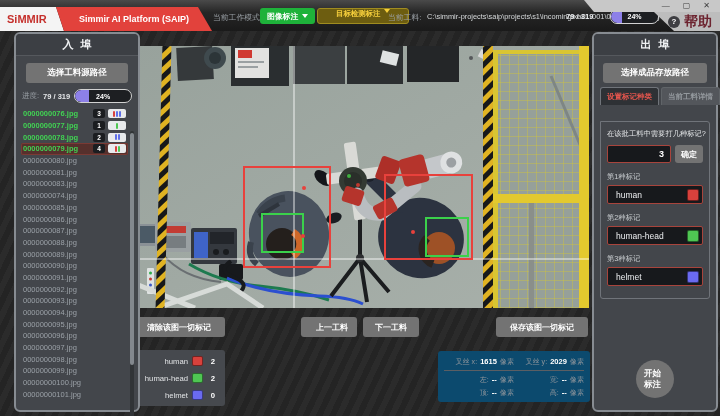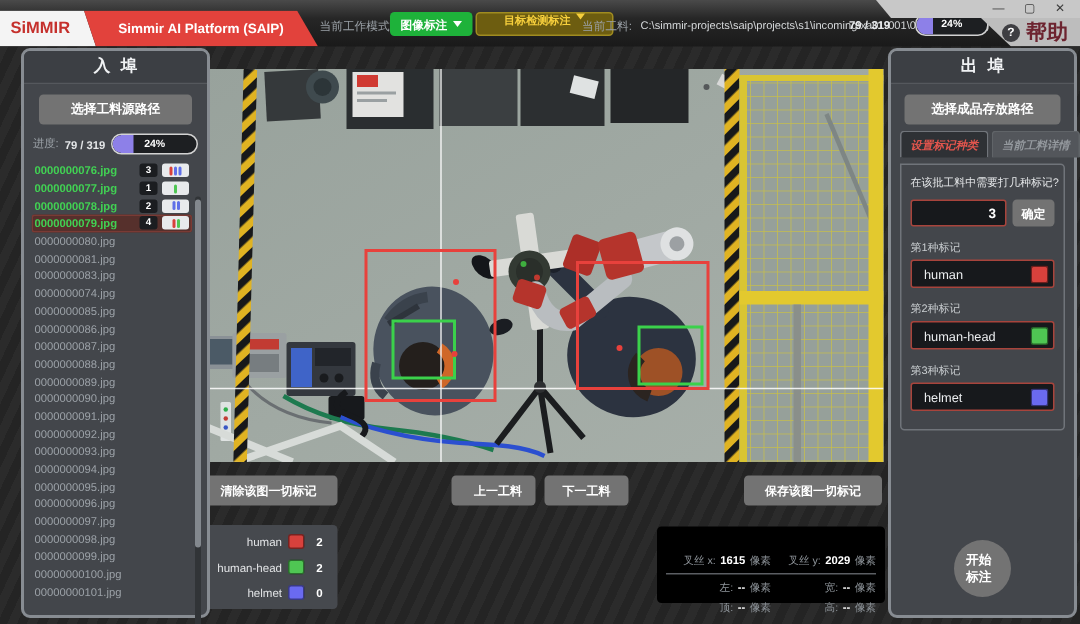--- a/index.html
+++ b/index.html
@@ -79,31 +79,31 @@
   #btn-prev{left:301px;width:56px;padding-left:12px;}
   #btn-next{left:363px;width:56px;}
   #btn-save{left:496px;width:92px;}
   #legend{position:absolute;left:131px;top:350px;width:94px;height:56px;background:#46494e;
     border-radius:3px;padding:5px 6px;box-sizing:border-box;display:flex;flex-direction:column;
     justify-content:space-between;z-index:15;}
   .legend-row{display:flex;align-items:center;gap:4px;height:12px;}
   .legend-label{flex:1;text-align:right;font-size:7.7px;color:#e2e4e6;white-space:nowrap;}
   .legend-swatch{width:11px;height:10px;border-radius:2px;border:1px solid rgba(0,0,0,.45);box-sizing:border-box;}
   .legend-count{width:12px;text-align:center;font-size:7.7px;color:#fff;font-weight:bold;}
-  #coords{position:absolute;left:438px;top:351px;width:152px;height:51px;background:#000000;
-    border-radius:3px;padding:16px 6px;box-sizing:border-box;z-index:15;}
+  #coords{position:absolute;left:438px;top:351px;width:152px;height:51px;background:#0c4a6e;
+    border-radius:3px;padding:4px 6px;box-sizing:border-box;z-index:15;}
   .coords-row{display:flex;height:13px;align-items:center;}
   .coord-field{flex:1;display:flex;align-items:center;justify-content:flex-end;gap:3px;}
   .coord-label{font-size:7.1px;color:#8f959b;white-space:nowrap;}
   .coord-value{font-size:7.5px;color:#fff;font-weight:bold;}
   .coord-unit{font-size:7.1px;color:#8f959b;}
   .coords-divider{height:1px;background:#5b5e63;margin:2px 0;}
   
   .dest-btn{margin:7px auto 4px;width:104px;height:20px;font-size:8.5px;}
-  .tabs{display:flex;margin:4px 6px 4px;font-style:italic;}
+  .tabs{display:flex;margin:4px 6px 16px;}
   .tab{height:17px;line-height:17px;padding:0 6px;font-size:7.5px;font-weight:bold;
     border-radius:3px 3px 0 0;cursor:pointer;white-space:nowrap;}
   .tab.active{background:#2e3135;color:#e2554d;border:1px solid #70747a;border-bottom:none;}
   .tab.inactive{background:#53565b;color:#94999e;border:1px solid #606468;border-bottom:none;margin-left:2px;}
   .group-box{margin:0 6px;border:1px solid #70747a;border-radius:0 3px 3px 3px;padding:7px 6px 12px;}
   .question{font-size:7.3px;color:#e6e8ea;margin-bottom:6px;white-space:nowrap;}
   .count-row{display:flex;gap:4px;margin-bottom:4px;}
   .count-input{width:64px;height:18px;background:#17191c;border:1px solid #a8443c;border-radius:2px;
     color:#fff;font-size:9px;font-weight:bold;text-align:right;padding:0 6px;box-sizing:border-box;font-family:inherit;}
   .confirm-btn{flex:1;height:18px;font-size:8px;}

